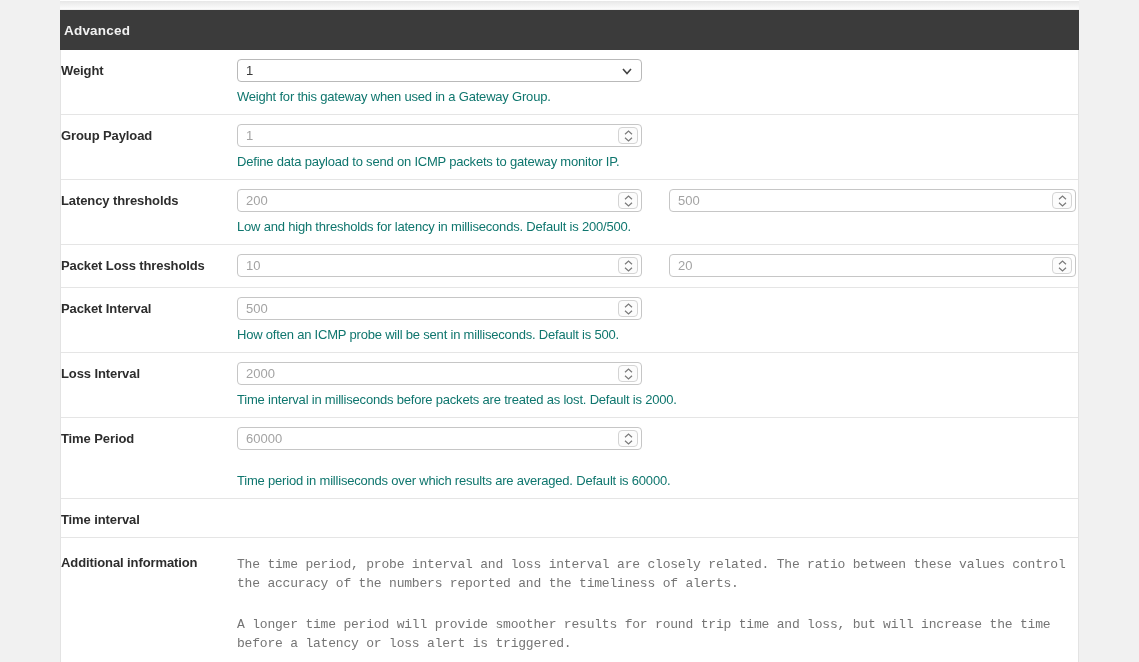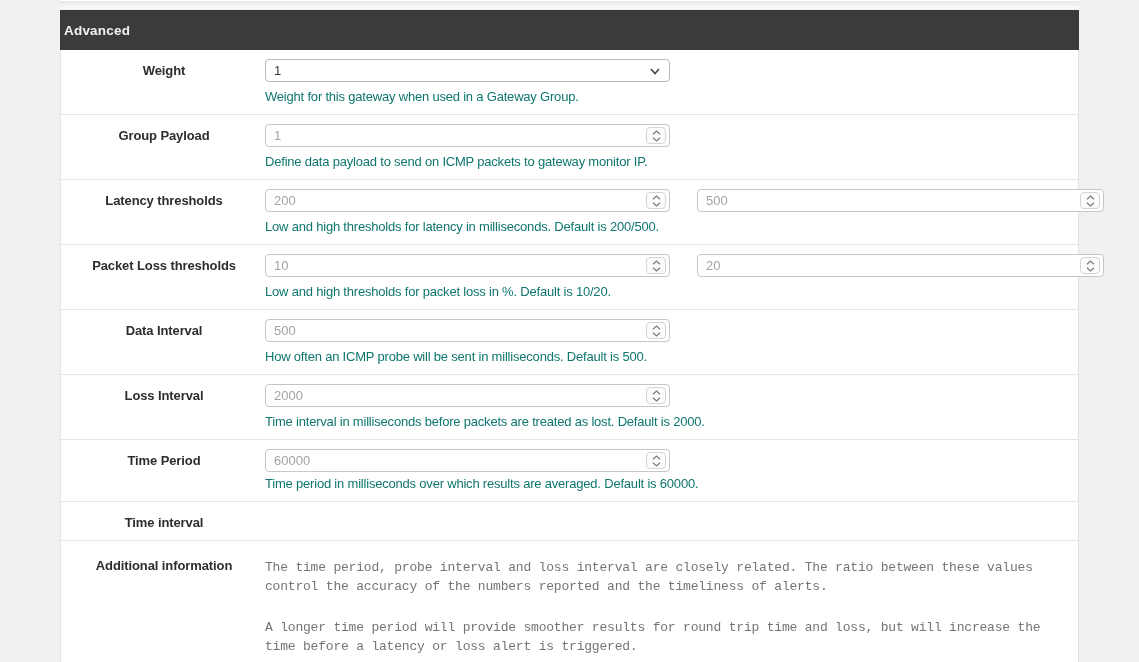--- a/index.html
+++ b/index.html
@@ -22,28 +22,28 @@
     height:40px; background:#3b3b3b; color:#f2f2f2;
     font-size:13.5px; font-weight:bold; letter-spacing:.2px;
     display:flex; align-items:center; padding-left:4px;
   }
   .panel-body {
     background:#ffffff; min-height:630px;
     border-left:1px solid #e3e3e3; border-right:1px solid #e3e3e3;
   }
 
   .form-row { display:flex; border-bottom:1px solid #e5e5e5; padding:9px 0 10px; }
-  .form-row.spread .help { margin-top:4px; }
+  .form-row.spread .help { margin-top:23px; }
   .form-row.spread { }
   .form-row.last { border-bottom:none; padding-top:13px; }
 
   .col-label {
-    width:150px; flex-shrink:0; text-align:center;
+    width:150px; flex-shrink:0; text-align:left;
     font-size:13px; font-weight:bold; color:#2d2d2d;
-    padding-top:4px; letter-spacing:-0.1px;margin-left:28px;
+    padding-top:4px; letter-spacing:-0.1px;
   }
   .col-content { margin-left:26px; flex:1; padding-right:6px; }
 
   .fields { display:flex; gap:27px; }
   .field-wrap { position:relative; width:405px; }
   .field-wrap.second { width:407px; }
 
   input.num {
     width:100%; height:23px;
     border:1px solid #c6c6c6; border-radius:4px;
@@ -167,26 +167,25 @@
             <div class="field-wrap second">
               <input class="num" type="text" placeholder="20" style="">
               <span class="spinner">
                 <svg width="9" height="12" viewBox="0 0 9 12">
                     <polyline points="1,4.2 4.5,1 8,4.2" fill="none" stroke="#7a7a7a" stroke-width="1.2"></polyline>
                     <polyline points="1,7.8 4.5,11 8,7.8" fill="none" stroke="#7a7a7a" stroke-width="1.2"></polyline>
                   </svg>
               </span>
             </div>
           </div>
-          <div class="help">Low and high thresholds for packet loss in %. Default is 10/20.</div>
-        </div>
-      </div>
-
-      <div class="form-row">
-        <div class="col-label">Data Interval</div>
+        </div>
+      </div>
+
+      <div class="form-row">
+        <div class="col-label">Packet Interval</div>
         <div class="col-content">
           <div class="fields">
             <div class="field-wrap">
               <input class="num" type="text" placeholder="500" style="">
               <span class="spinner">
                 <svg width="9" height="12" viewBox="0 0 9 12">
                     <polyline points="1,4.2 4.5,1 8,4.2" fill="none" stroke="#7a7a7a" stroke-width="1.2"></polyline>
                     <polyline points="1,7.8 4.5,11 8,7.8" fill="none" stroke="#7a7a7a" stroke-width="1.2"></polyline>
                   </svg>
               </span>

